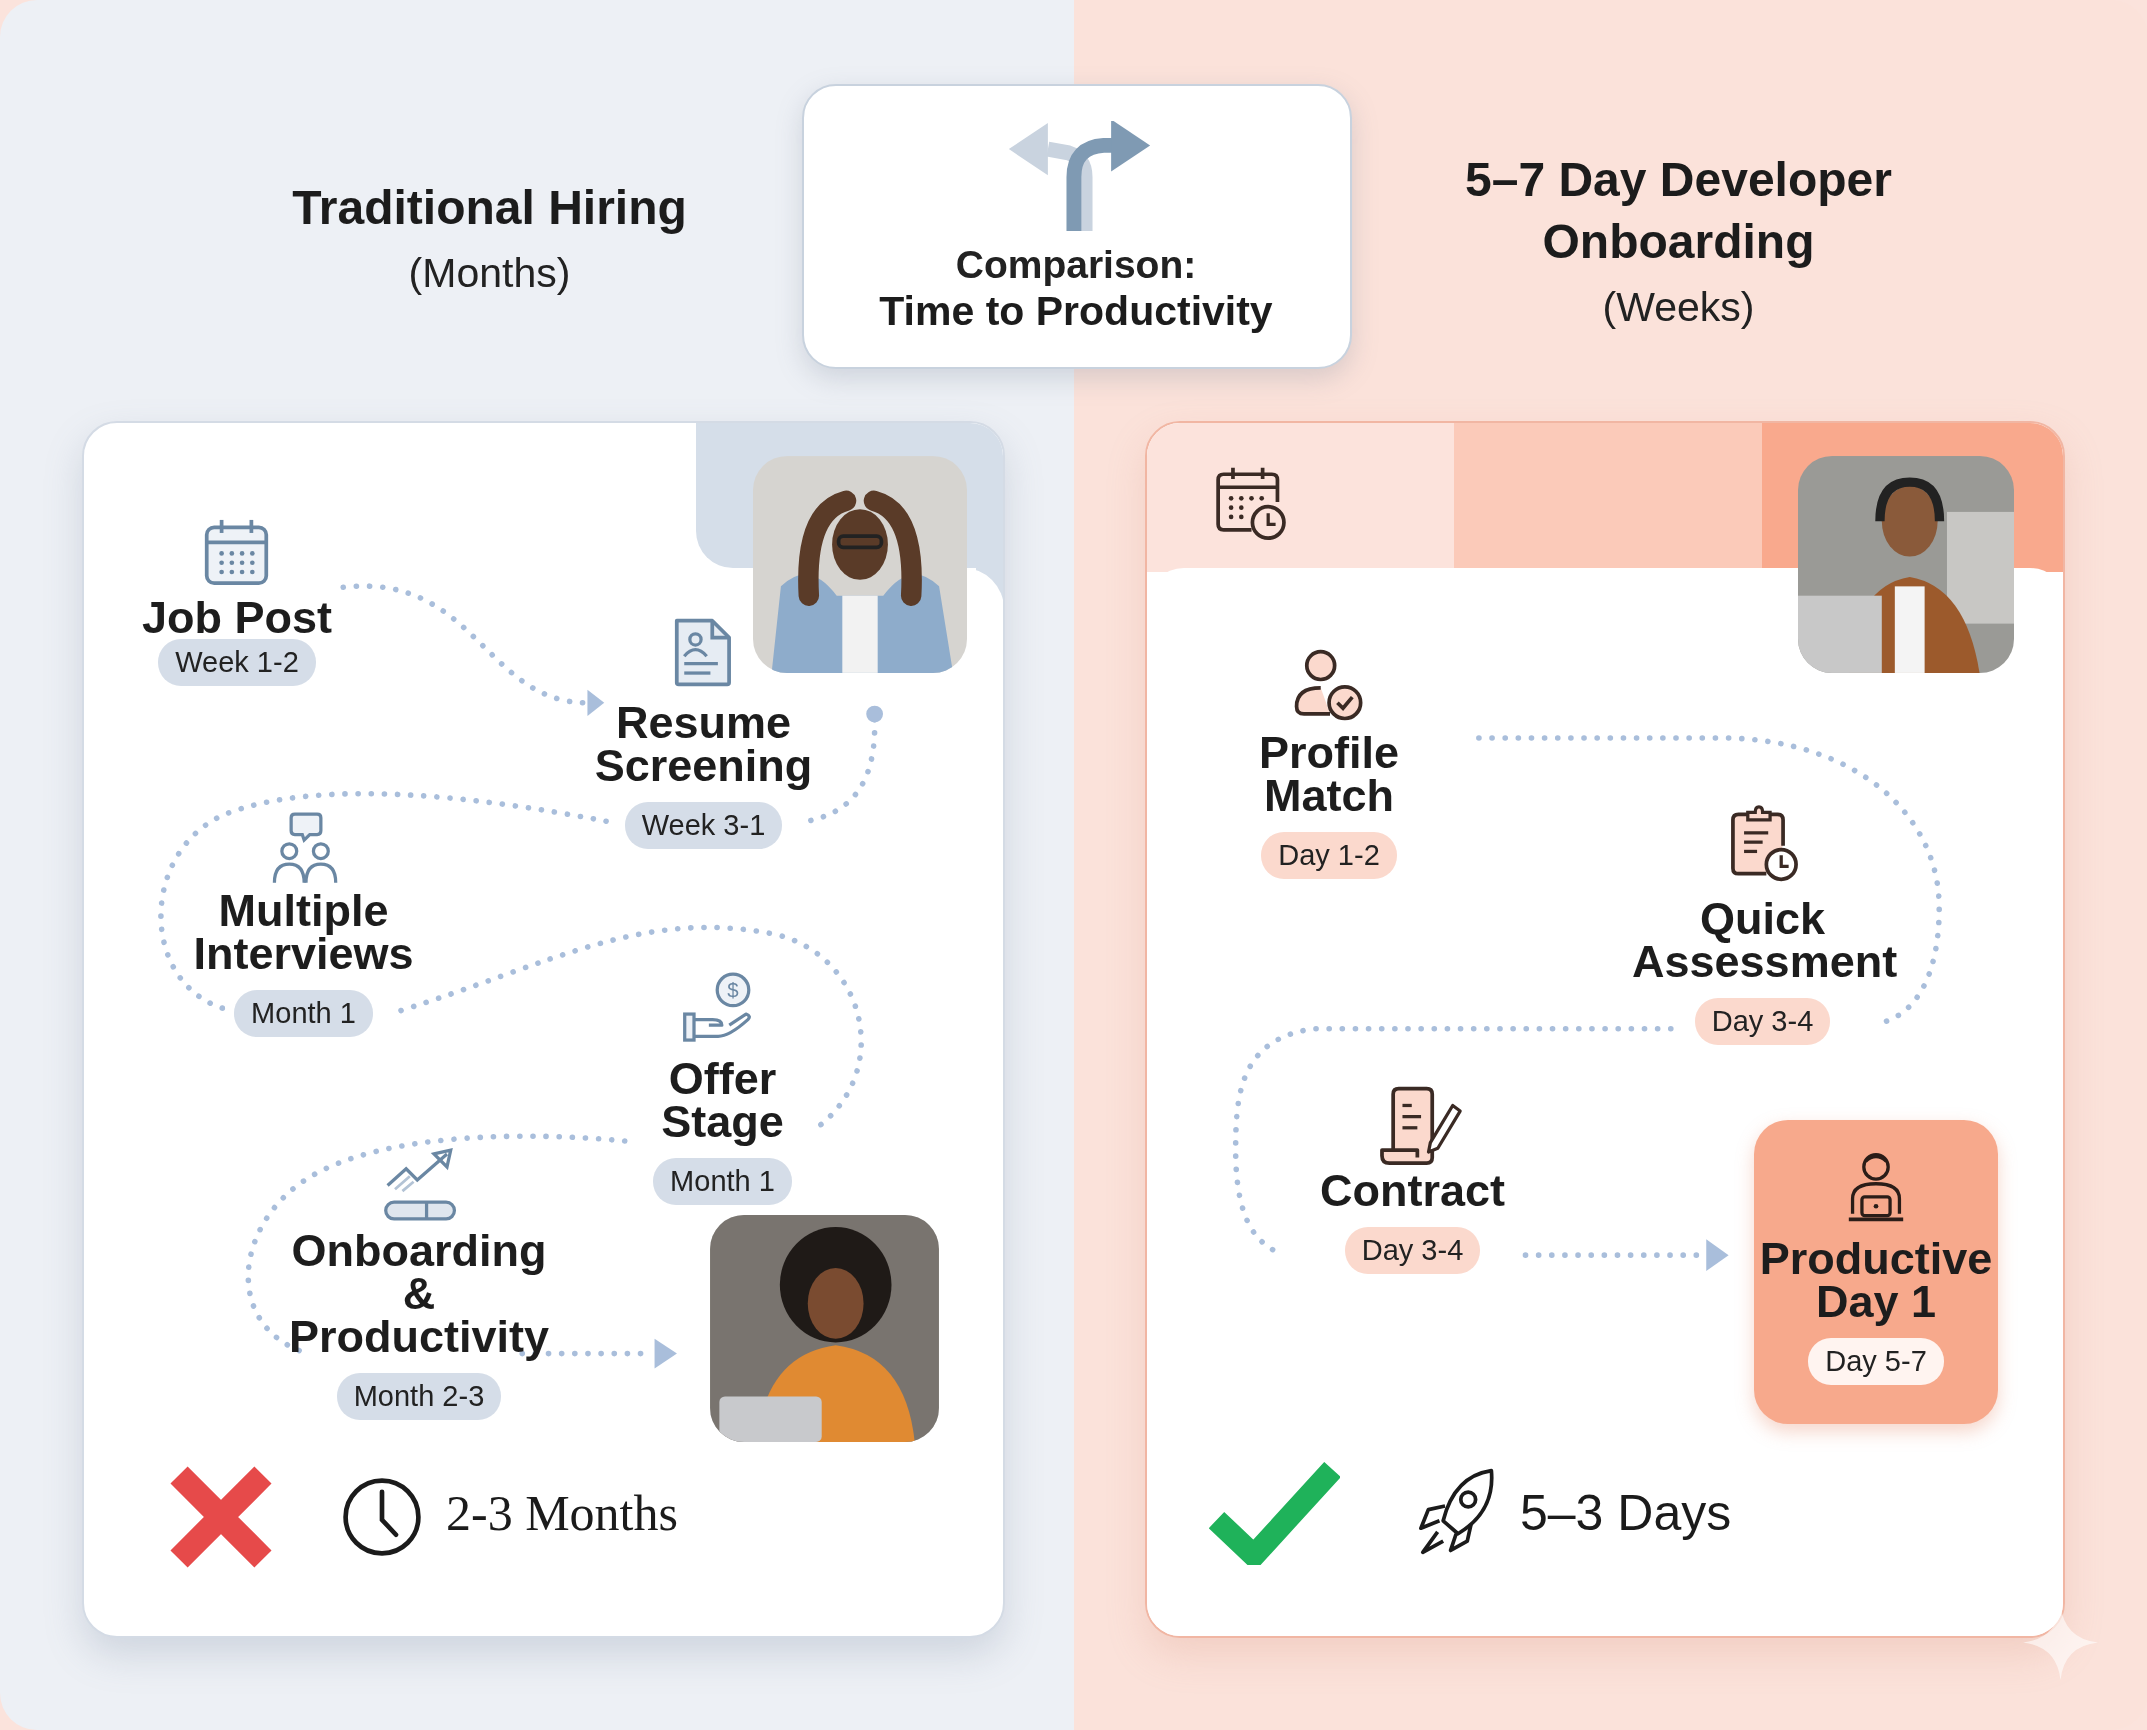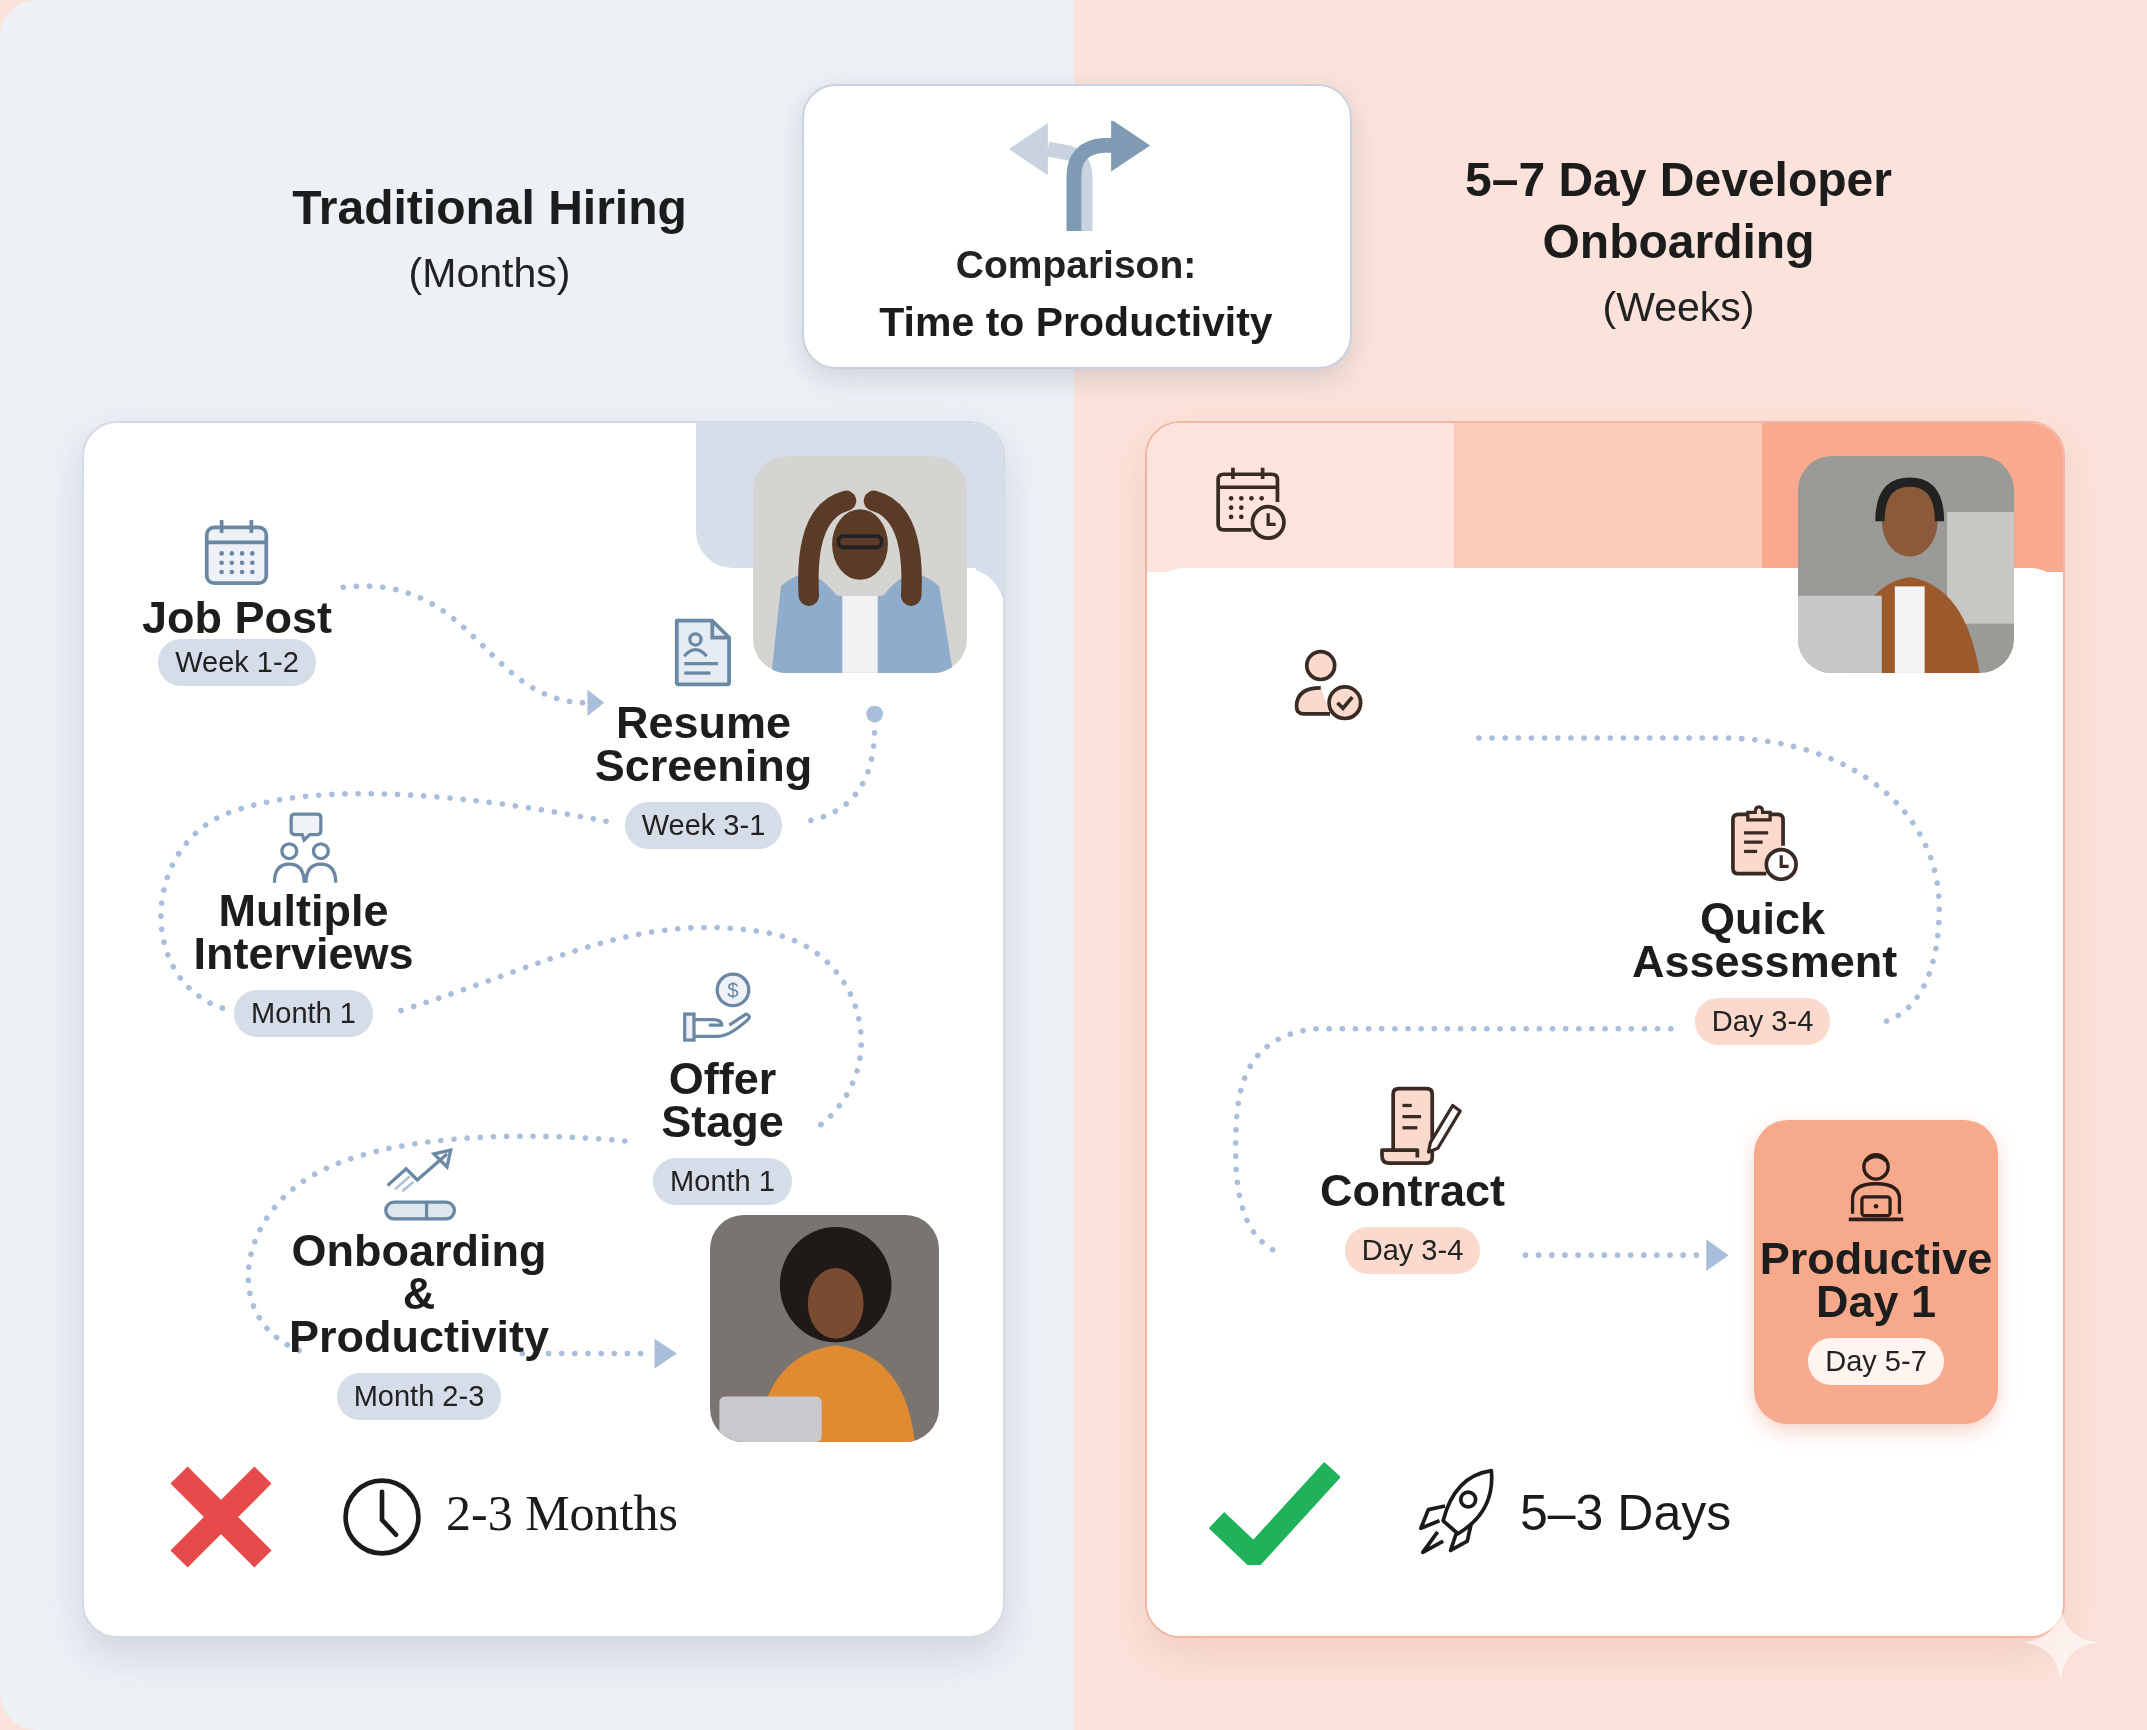--- a/index.html
+++ b/index.html
@@ -46,21 +46,21 @@
 
 <div class="abs cmp-card">
   <svg class="abs" style="left:203px; top:35px;" width="145" height="112" viewBox="0 0 156 120">
     <path d="M84 118 V60 Q84 40 66 34 L44 30" fill="none" stroke="#c9d3df" stroke-width="16"></path>
     <polygon points="2,30 44,2 44,58" fill="#c9d3df"></polygon>
     <path d="M72 118 V60 Q72 28 104 26 L118 26" fill="none" stroke="#7f9ab3" stroke-width="16"></path>
     <polygon points="154,26 112,-2 112,54" fill="#7f9ab3"></polygon>
   </svg>
   <div class="abs center" style="left:0; top:157px; width:544px;">
     <div class="cmp-l1">Comparison:</div>
-    <div class="cmp-l2" style="margin-top:12px;">Time to Productivity</div>
+    <div class="cmp-l2" style="margin-top:1px;">Time to Productivity</div>
   </div>
 </div>
 
 <div class="abs center" style="left:1380px; top:149px; width:597px;">
   <div class="hdr-title">5–7 Day Developer</div>
   <div class="hdr-title">Onboarding</div>
   <div class="hdr-sub" style="margin-top:7.5px;">(Weeks)</div>
 </div>
 
 <div class="abs card card-left">
@@ -238,20 +238,24 @@
     </g>
     <polygon points="600,876 624,893 600,910" fill="#a9bedb"></polygon>
   </svg>
 
   <svg class="abs" style="left:144px; top:224px;" width="78" height="78" viewBox="0 0 84 84">
     <circle cx="32" cy="20" r="15" fill="#fbd9cd" stroke="#3a2a24" stroke-width="4"></circle>
     <path d="M42 72 H14 Q6 72 6 64 Q6 44 32 44" fill="#fbd9cd" stroke="#3a2a24" stroke-width="4"></path>
     <circle cx="58" cy="60" r="17" fill="#fbd9cd" stroke="#3a2a24" stroke-width="4"></circle>
     <path d="M50 60 L56 66 L66 54" fill="none" stroke="#3a2a24" stroke-width="4"></path>
   </svg>
+  <div class="abs center" style="left:56px; top:308px; width:252px;">
+    <div class="step-title">Profile Match</div>
+    <div style="margin-top:15px;"><span class="pill pill-peach">Day 1-2</span></div>
+  </div>
 
   <svg class="abs" style="left:582px; top:382px;" width="71" height="78" viewBox="0 0 76 84">
     <path d="M40 74 H10 Q4 74 4 68 V16 Q4 10 10 10 H52 Q58 10 58 16 V44" fill="#fbd9cd" stroke="#3a2a24" stroke-width="4"></path>
     <path d="M20 16 V8 H28 Q28 2 32 2 Q36 2 36 8 H44 V16 Z" fill="#fbd9cd" stroke="#3a2a24" stroke-width="3.5"></path>
     <line x1="16" y1="30" x2="42" y2="30" stroke="#3a2a24" stroke-width="3.5"></line>
     <line x1="16" y1="40" x2="36" y2="40" stroke="#3a2a24" stroke-width="3.5"></line>
     <line x1="16" y1="50" x2="30" y2="50" stroke="#3a2a24" stroke-width="3.5"></line>
     <circle cx="56" cy="64" r="16" fill="#fff" stroke="#3a2a24" stroke-width="4"></circle>
     <path d="M56 54 V66 H64" fill="none" stroke="#3a2a24" stroke-width="3.5"></path>
   </svg>

